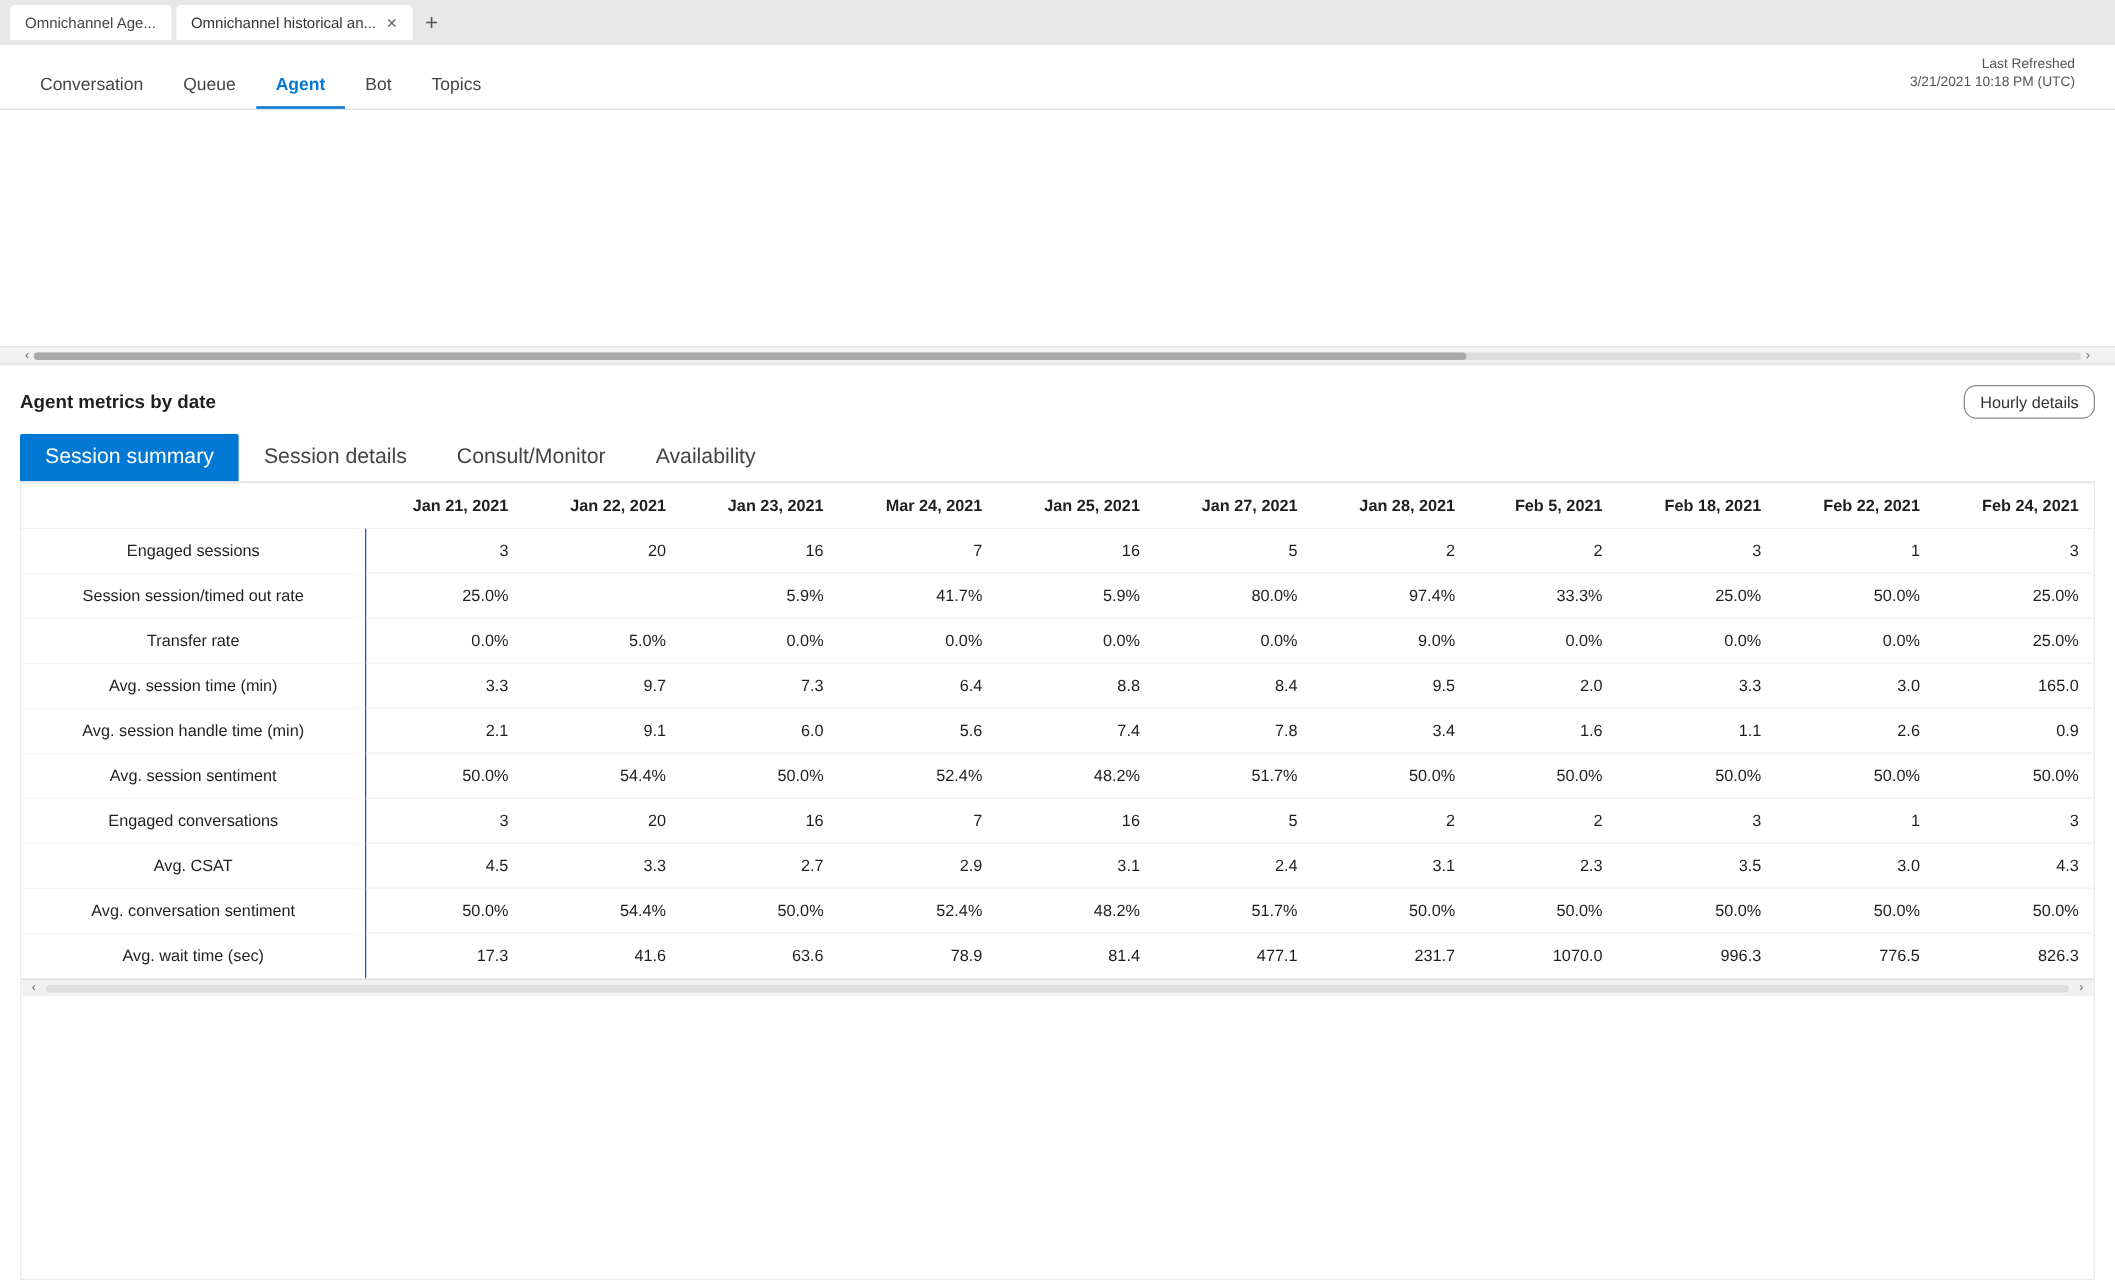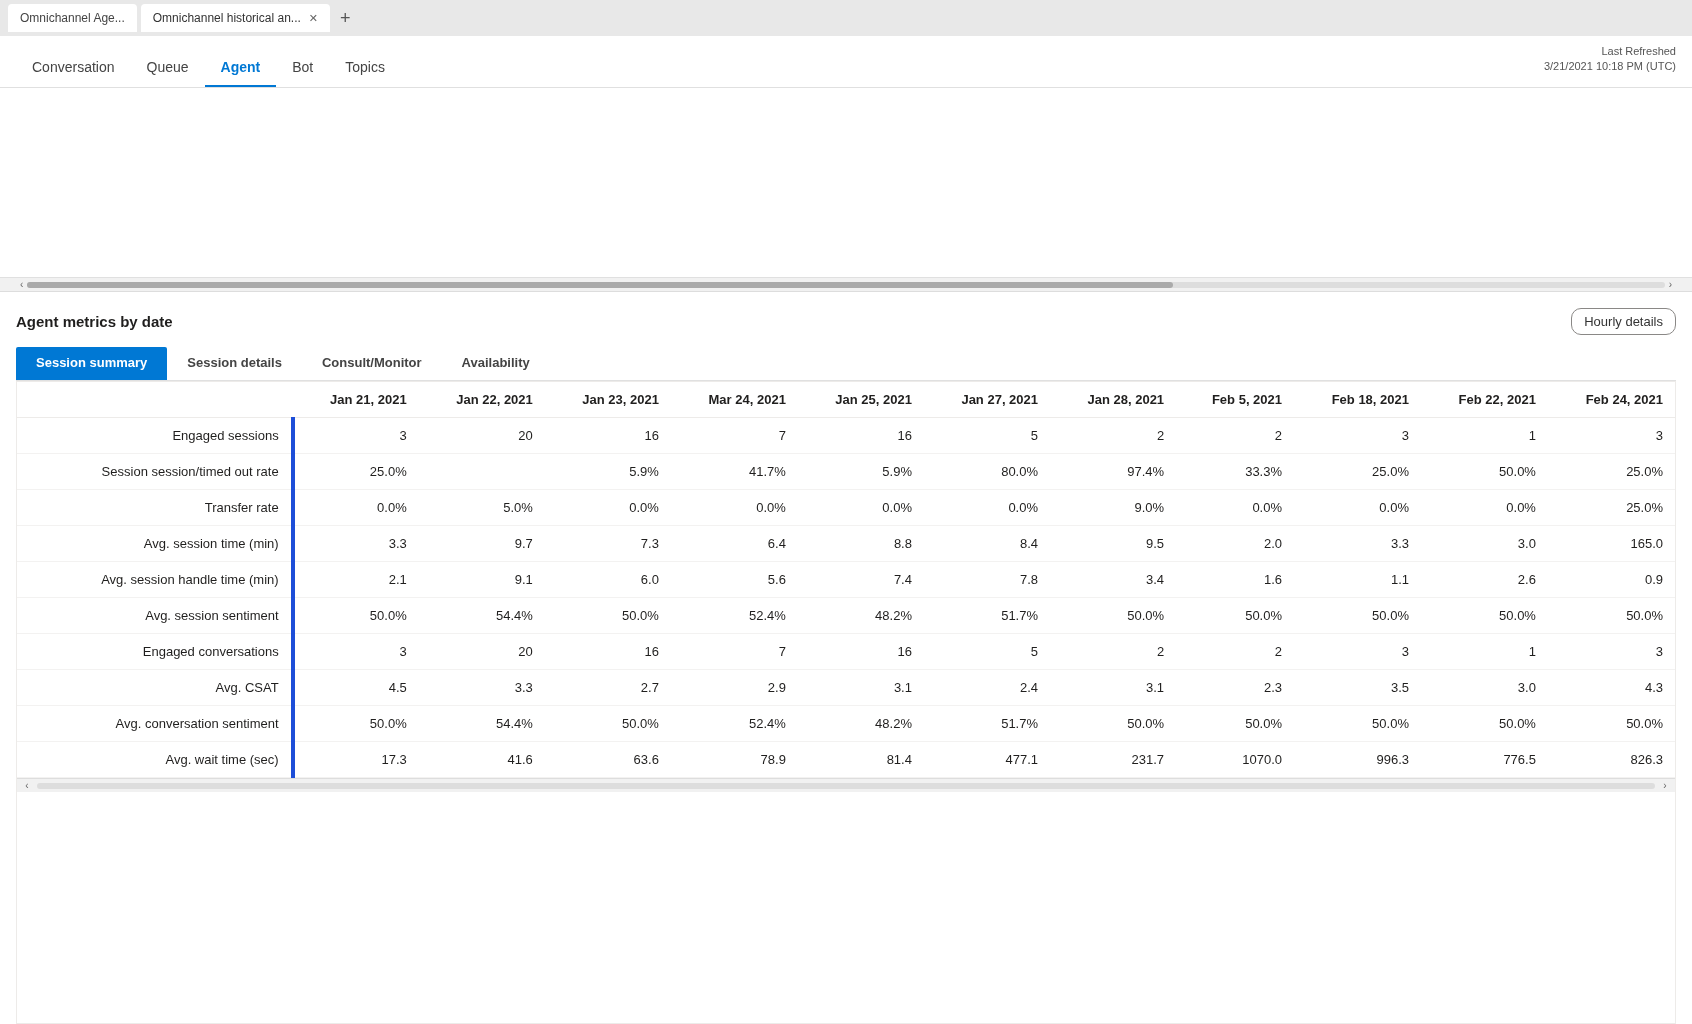--- a/index.html
+++ b/index.html
@@ -74,21 +74,21 @@
       border-bottom: 2px solid transparent;
       text-decoration: none;
     }
     .nav-item.active {
       color: #0078d4;
       border-bottom: 2px solid #0078d4;
       font-weight: 600;
     }
     .last-refreshed {
       position: absolute;
-      right: 16px;
+      right: 32px;
       top: 8px;
       text-align: right;
       font-size: 11px;
       color: #555;
       line-height: 1.4;
     }
 
     
     .content-area {
       flex: 1;
@@ -165,25 +165,24 @@
 
     
     .sub-tabs {
       display: flex;
       gap: 0;
       margin-bottom: 0;
       border-bottom: 1px solid #e0e0e0;
     }
     .sub-tab {
       padding: 8px 20px;
-      font-size: 13px;
+      font-size: 17px;
       cursor: pointer;
       color: #444;
       border-bottom: 2px solid transparent;
-      font-weight: bold;
     }
     .sub-tab.active {
       background: #0078d4;
       color: #fff;
       border-radius: 2px 2px 0 0;
     }
 
     
     .table-wrapper {
       overflow-x: auto;
@@ -223,28 +222,28 @@
     tbody tr {
       border-bottom: 1px solid #f3f2f1;
     }
     tbody td {
       padding: 10px 12px;
       color: #201f1e;
       text-align: right;
       white-space: nowrap;
     }
     tbody td:first-child {
-      text-align: right;
+      text-align: center;
       font-size: 13px;
       color: #201f1e;
       position: sticky;
       left: 0;
       background: #fff;
       z-index: 1;
-      border-right: 4px solid #1d4ed8;
+      border-right: 1px solid #1d4ed8;
     }
 
     
     .bottom-scroll-row {
       display: flex;
       align-items: center;
       height: 14px;
       background: #f1f1f1;
       border-top: 1px solid #ddd;
     }

